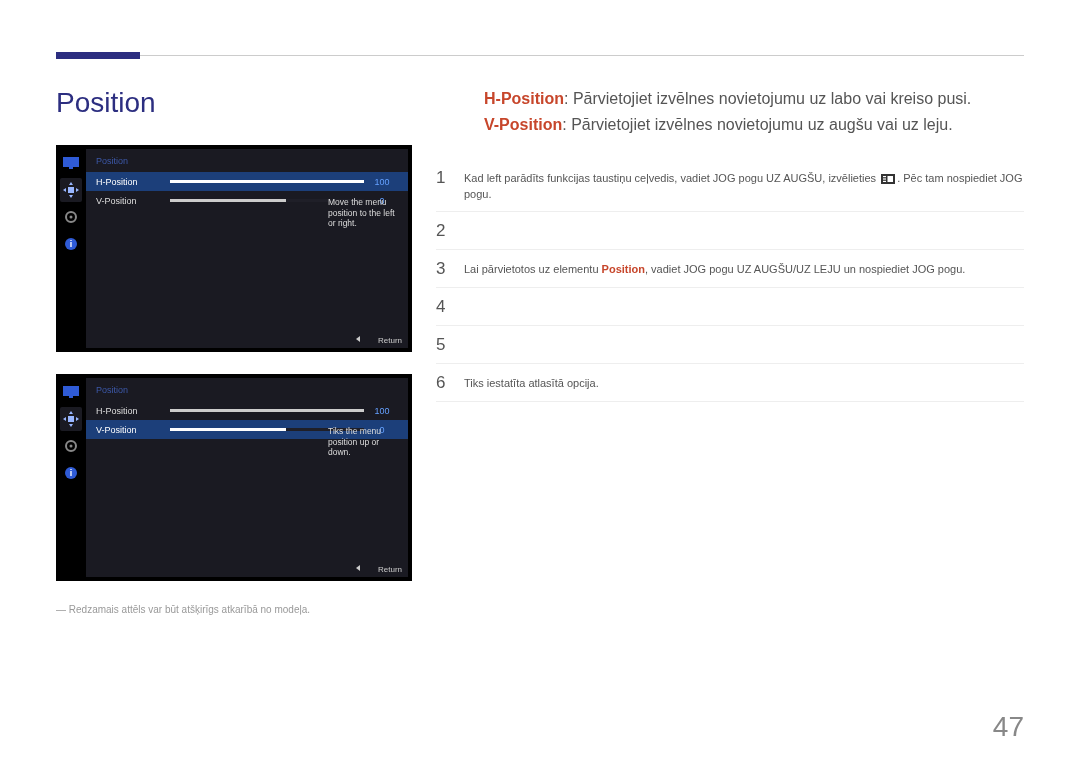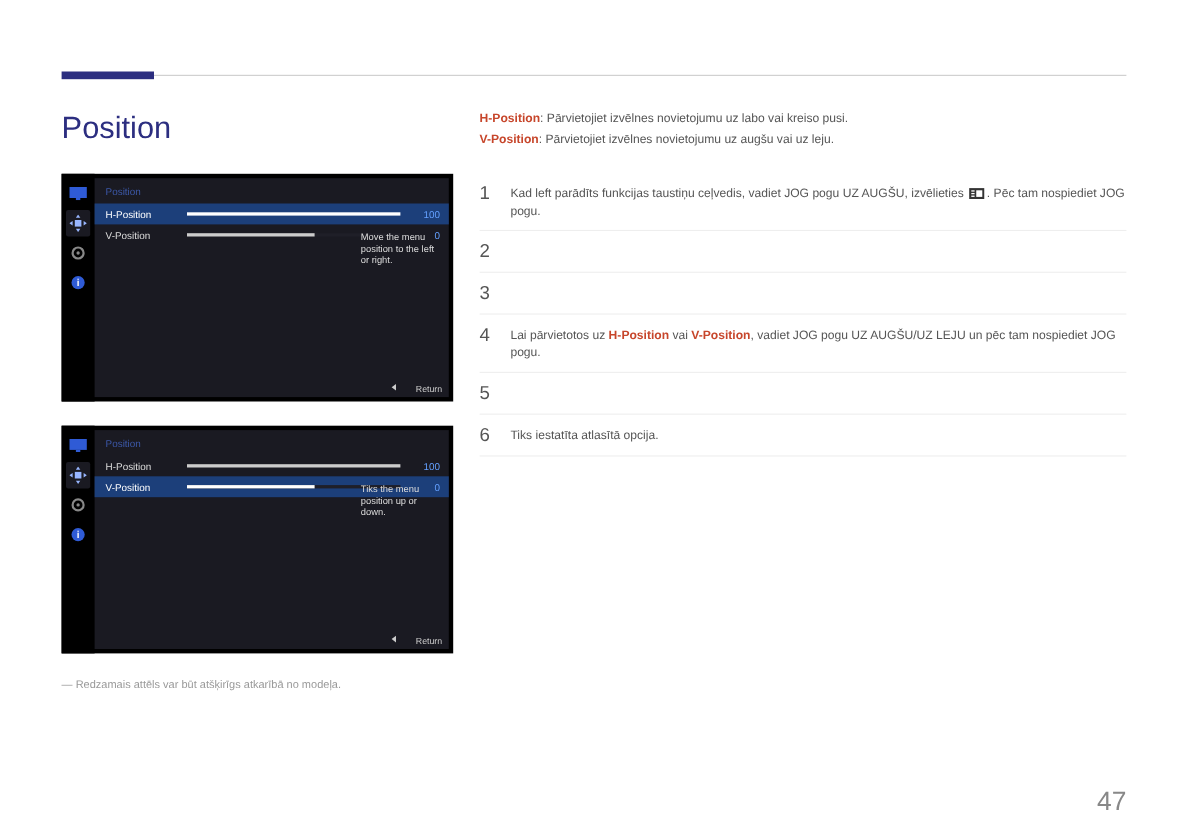--- a/index.html
+++ b/index.html
@@ -5,21 +5,21 @@
   * { margin: 0; padding: 0; box-sizing: border-box; }
   body {
     font-family: "Segoe UI", Arial, sans-serif;
     width: 1080px;
     height: 763px;
     background: #fff;
     color: #333;
     position: relative;
   }
   .page {
-    padding: 65px 56px 0 56px;
+    padding: 52px 56px 0 56px;
   }
   .hr-wrap {
     display: flex;
     align-items: center;
     margin-bottom: 28px;
   }
   .hr-tab {
     width: 84px;
     height: 7px;
     background: #2c2e80;
@@ -105,21 +105,21 @@
     background: #1f1f28;
     position: relative;
   }
   .osd-slider-fill {
     height: 100%;
     background: #ccc;
   }
   .osd-slider.sel .osd-slider-fill { background: #fff; }
   .osd-row-val {
     width: 36px;
-    text-align: right;
+    text-align: center;
     color: #64a0ff;
   }
   .osd-help {
     position: absolute;
     top: 6px;
     right: 4px;
     width: 78px;
     font-size: 8.5px;
     line-height: 1.25;
     color: #ddd;
@@ -152,24 +152,25 @@
   .footnote::before { content: "― "; }
 
   
   .subheading {
     font-size: 21px;
     font-weight: 400;
     color: #333;
     margin-bottom: 14px;
   }
   .desc-line {
-    font-size: 11px;
+    font-size: 16px;
     color: #555;
     line-height: 1.5;
     margin-bottom: 2px;
+    margin-left: 48px;
   }
   .kw { color: #c7462b; font-weight: 600; }
   .steps { margin-top: 22px; }
   .step {
     display: flex;
     align-items: flex-start;
     gap: 14px;
     padding: 8px 0;
     border-bottom: 1px solid #eee;
     min-height: 36px;
@@ -191,21 +192,21 @@
   }
   .inline-ic {
     display: inline-flex;
     vertical-align: middle;
     margin: 0 2px;
   }
   .page-num {
     position: absolute;
     bottom: 20px;
     right: 56px;
-    font-size: 24px;
+    font-size: 28px;
     color: #888;
   }
 </style>
 </head>
 <body>
 
 <div class="page">
   <div class="hr-wrap">
     <div class="hr-tab"></div>
     <div class="hr-line"></div>
@@ -350,24 +351,24 @@
                   <rect x="2" y="6.8" width="3" height="1.2" fill="#fff"></rect>
                   <rect x="6.5" y="2" width="5.5" height="6" fill="#fff"></rect>
                 </svg>
               </span><span>. Pēc tam nospiediet JOG pogu.</span></div>
           </div>
           <div class="step">
             <div class="step-num">2</div>
           </div>
           <div class="step">
             <div class="step-num">3</div>
+            <div class="step-text"><span>Lai pārvietotos uz elementu </span><span class="kw">Position</span><span>, vadiet JOG pogu UZ AUGŠU/UZ LEJU un nospiediet JOG pogu.</span></div>
           </div>
           <div class="step">
             <div class="step-num">4</div>
-            <div class="step-text"><span>Lai pārvietotos uz </span><span class="kw">H-Position</span><span> vai </span><span class="kw">V-Position</span><span>, vadiet JOG pogu UZ AUGŠU/UZ LEJU un pēc tam nospiediet JOG pogu.</span></div>
           </div>
           <div class="step">
             <div class="step-num">5</div>
           </div>
           <div class="step">
             <div class="step-num">6</div>
             <div class="step-text"><span>Tiks iestatīta atlasītā opcija.</span></div>
           </div>
         </div>
     </div>

